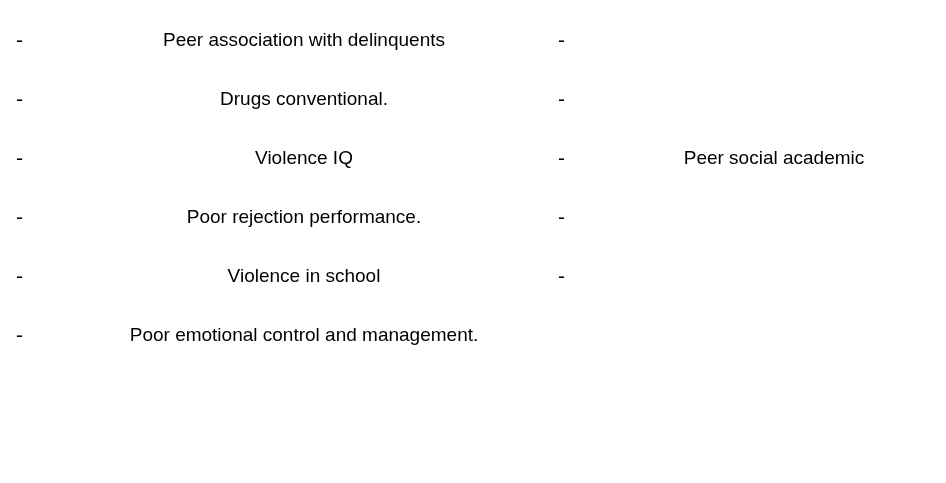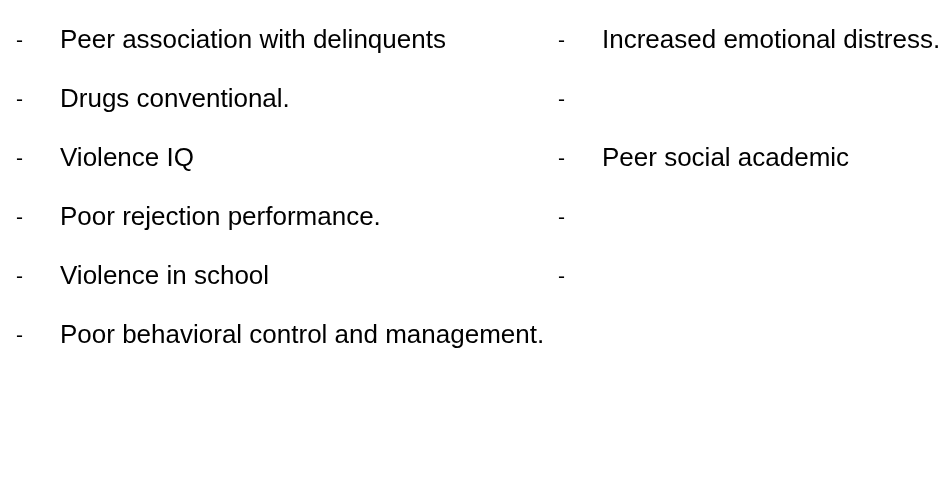--- a/index.html
+++ b/index.html
@@ -49,23 +49,24 @@
     padding: 0;
   }
   .dash {
     width: 44px;
     flex: 0 0 44px;
     font-size: 21px;
     line-height: 59px;
   }
   .item-text {
     flex: 1 1 auto;
-    font-size: 26px;
+    font-size: 19px;
     line-height: 59px;
     white-space: pre-wrap;
+    text-align: center;
   }
 </style>
 </head>
 <body>
 
 <div class="page">
 
   <div class="column column-left">
     <ul class="bullet-list">
       <li class="bullet-item">
@@ -83,30 +84,29 @@
       <li class="bullet-item">
         <span class="dash">-</span>
         <span class="item-text">Poor rejection performance.</span>
       </li>
       <li class="bullet-item">
         <span class="dash">-</span>
         <span class="item-text">Violence in school</span>
       </li>
       <li class="bullet-item">
         <span class="dash">-</span>
-        <span class="item-text">Poor behavioral control and management.</span>
+        <span class="item-text">Poor emotional control and management.</span>
       </li>
     </ul>
   </div>
 
   <div class="column column-right">
     <ul class="bullet-list">
       <li class="bullet-item">
         <span class="dash">-</span>
-        <span class="item-text">Increased emotional distress.</span>
       </li>
       <li class="bullet-item">
         <span class="dash">-</span>
       </li>
       <li class="bullet-item">
         <span class="dash">-</span>
         <span class="item-text">Peer social academic</span>
       </li>
       <li class="bullet-item">
         <span class="dash">-</span>

